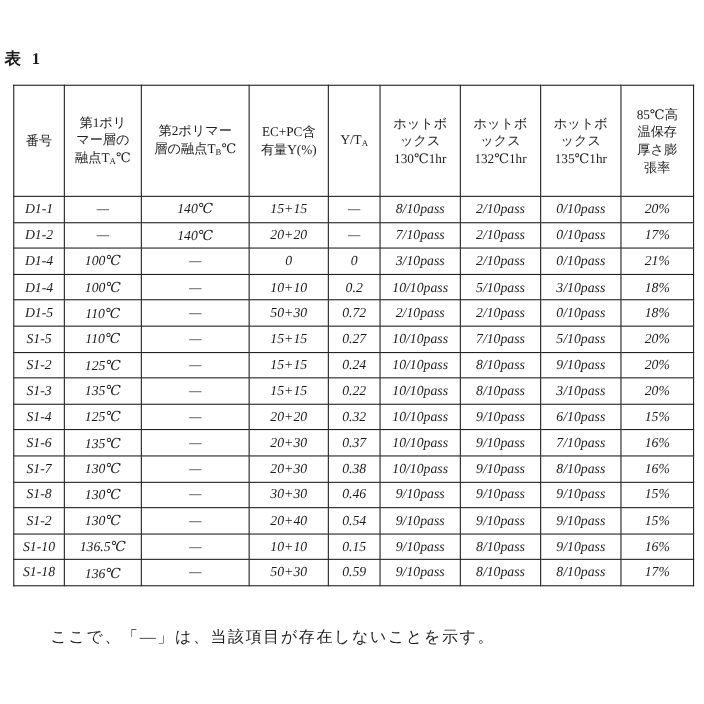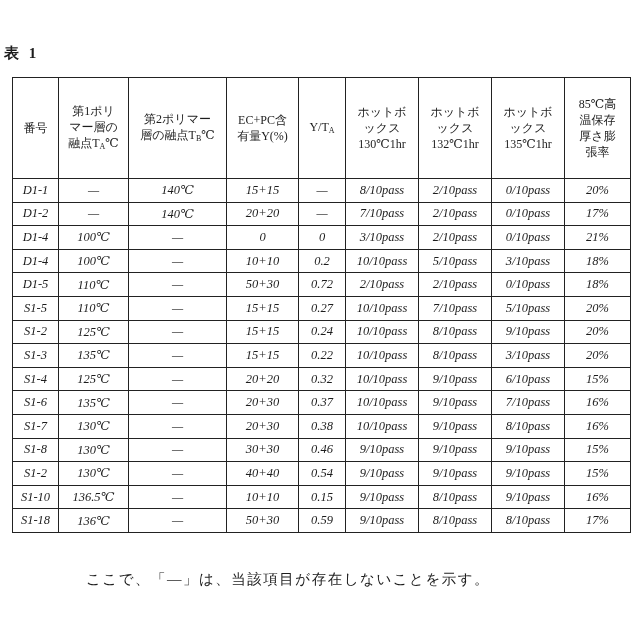--- a/index.html
+++ b/index.html
@@ -45,21 +45,20 @@
   table.data-table sub {
     font-size: 8px;
     vertical-align: -2px;
   }
   .footnote {
     position: absolute;
     left: 46px; top: 570px;
     font-size: 14.5px;
     letter-spacing: 1.5px;
     white-space: nowrap;
-    margin-left: 40px;
   }
   col.c0 { width: 46px; }
   col.c1 { width: 70px; }
   col.c2 { width: 98px; }
   col.c3 { width: 72px; }
   col.c4 { width: 47px; }
   col.c5 { width: 73px; }
   col.c6 { width: 73px; }
   col.c7 { width: 73px; }
   col.c8 { width: 66px; }
@@ -226,21 +225,21 @@
           <td>0.46</td>
           <td>9/10pass</td>
           <td>9/10pass</td>
           <td>9/10pass</td>
           <td>15%</td>
         </tr>
         <tr>
           <td>S1-2</td>
           <td>130℃</td>
           <td>—</td>
-          <td>40+40</td>
+          <td>20+40</td>
           <td>0.54</td>
           <td>9/10pass</td>
           <td>9/10pass</td>
           <td>9/10pass</td>
           <td>15%</td>
         </tr>
         <tr>
           <td>S1-10</td>
           <td>136.5℃</td>
           <td>—</td>

